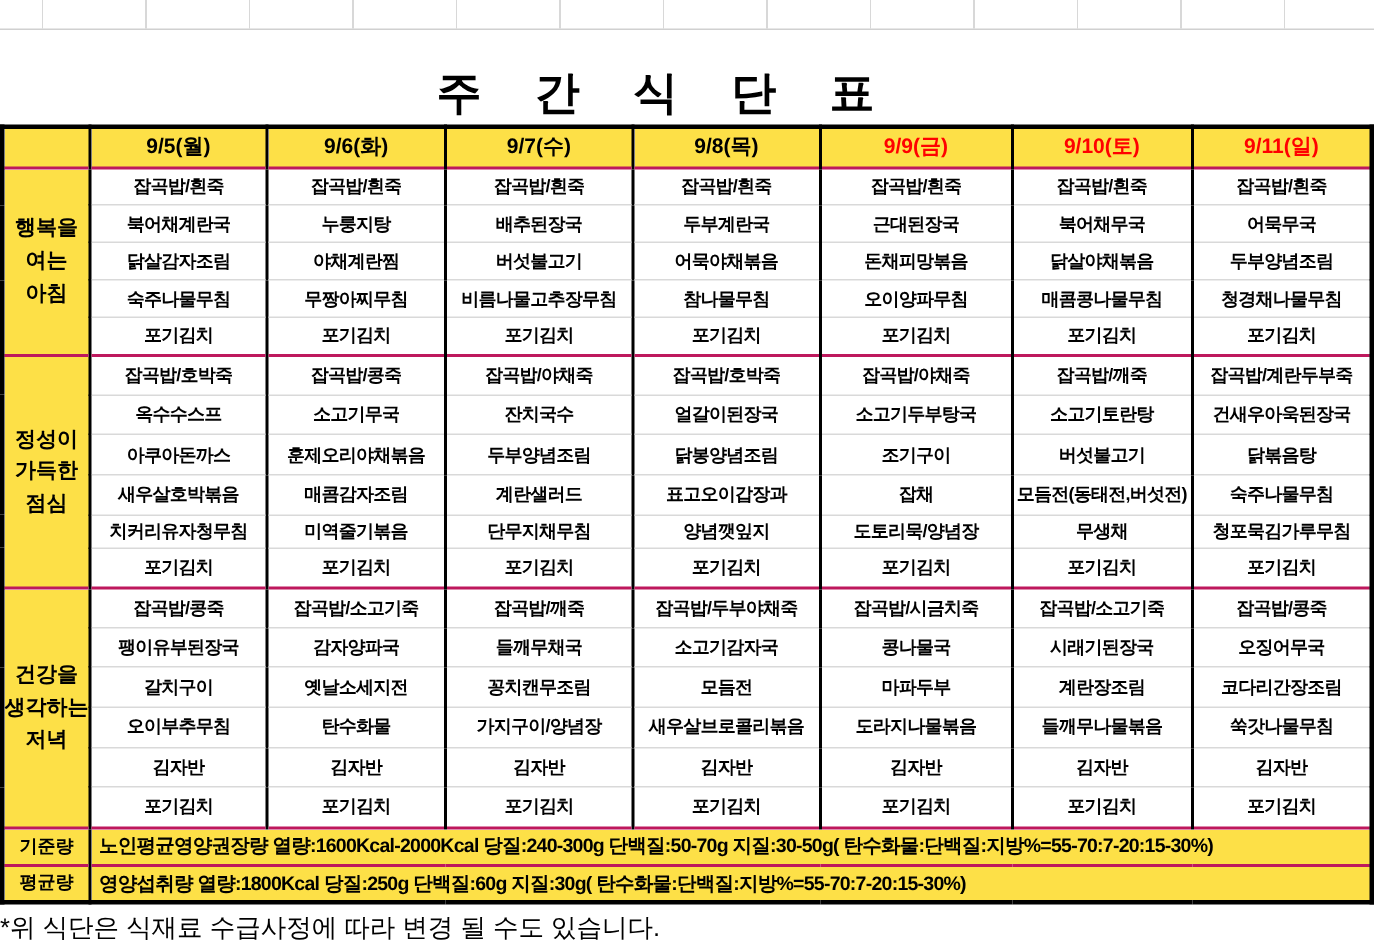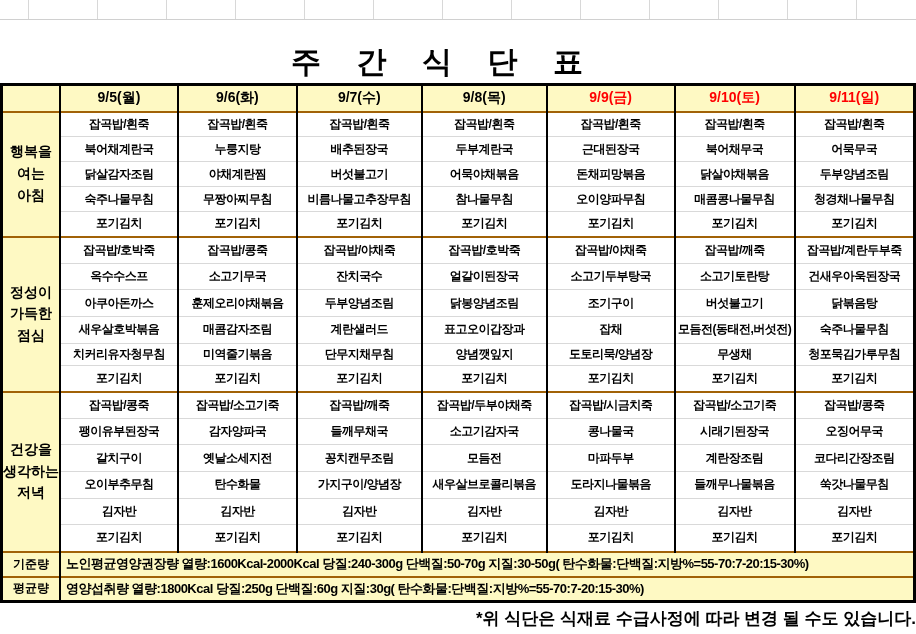--- a/index.html
+++ b/index.html
@@ -21,32 +21,32 @@
   }
   table.menu-table{
     position:absolute;left:0;top:83px;border-collapse:collapse;table-layout:fixed;
     border:3px solid #000;
   }
   .menu-table td{
     padding:0;margin:0;text-align:center;vertical-align:middle;
     font-weight:bold;overflow:hidden;white-space:nowrap;
     border-left:2px solid #000;border-right:2px solid #000;
   }
-  .menu-table td.green{background:#fef9c3;}
+  .menu-table td.green{background:#fde047;}
   .menu-table td.datehead{font-size:14px;}
   .menu-table td.datehead.red{color:#ff0000;}
   .menu-table td.label{font-size:14px;line-height:1.55;}
   .menu-table td.menu{font-size:12px;letter-spacing:-0.5px;background:#fff;}
-  .menu-table td.secstart{border-top:2px solid #a16207;}
+  .menu-table td.secstart{border-top:2px solid #be185d;}
   .menu-table td.inner{border-top:1px solid #d9d9d9;}
   .menu-table td.sumlabel{font-size:12px;}
   .menu-table td.sumtext{font-size:13px;text-align:left;padding-left:5px;letter-spacing:-0.5px;}
   .footer{
-    position:absolute;left:0;top:607px;width:916px;text-align:right;
-    font-size:17px;font-weight:bold;white-space:nowrap;
+    position:absolute;left:0;top:607px;width:916px;text-align:left;
+    font-size:17px;font-weight:normal;white-space:nowrap;
   }
 </style>
 </head>
 <body>
 
 <div class="topstrip"></div>
 
 <div class="title">주 간 식 단 표</div>
 
 <table class="menu-table">

